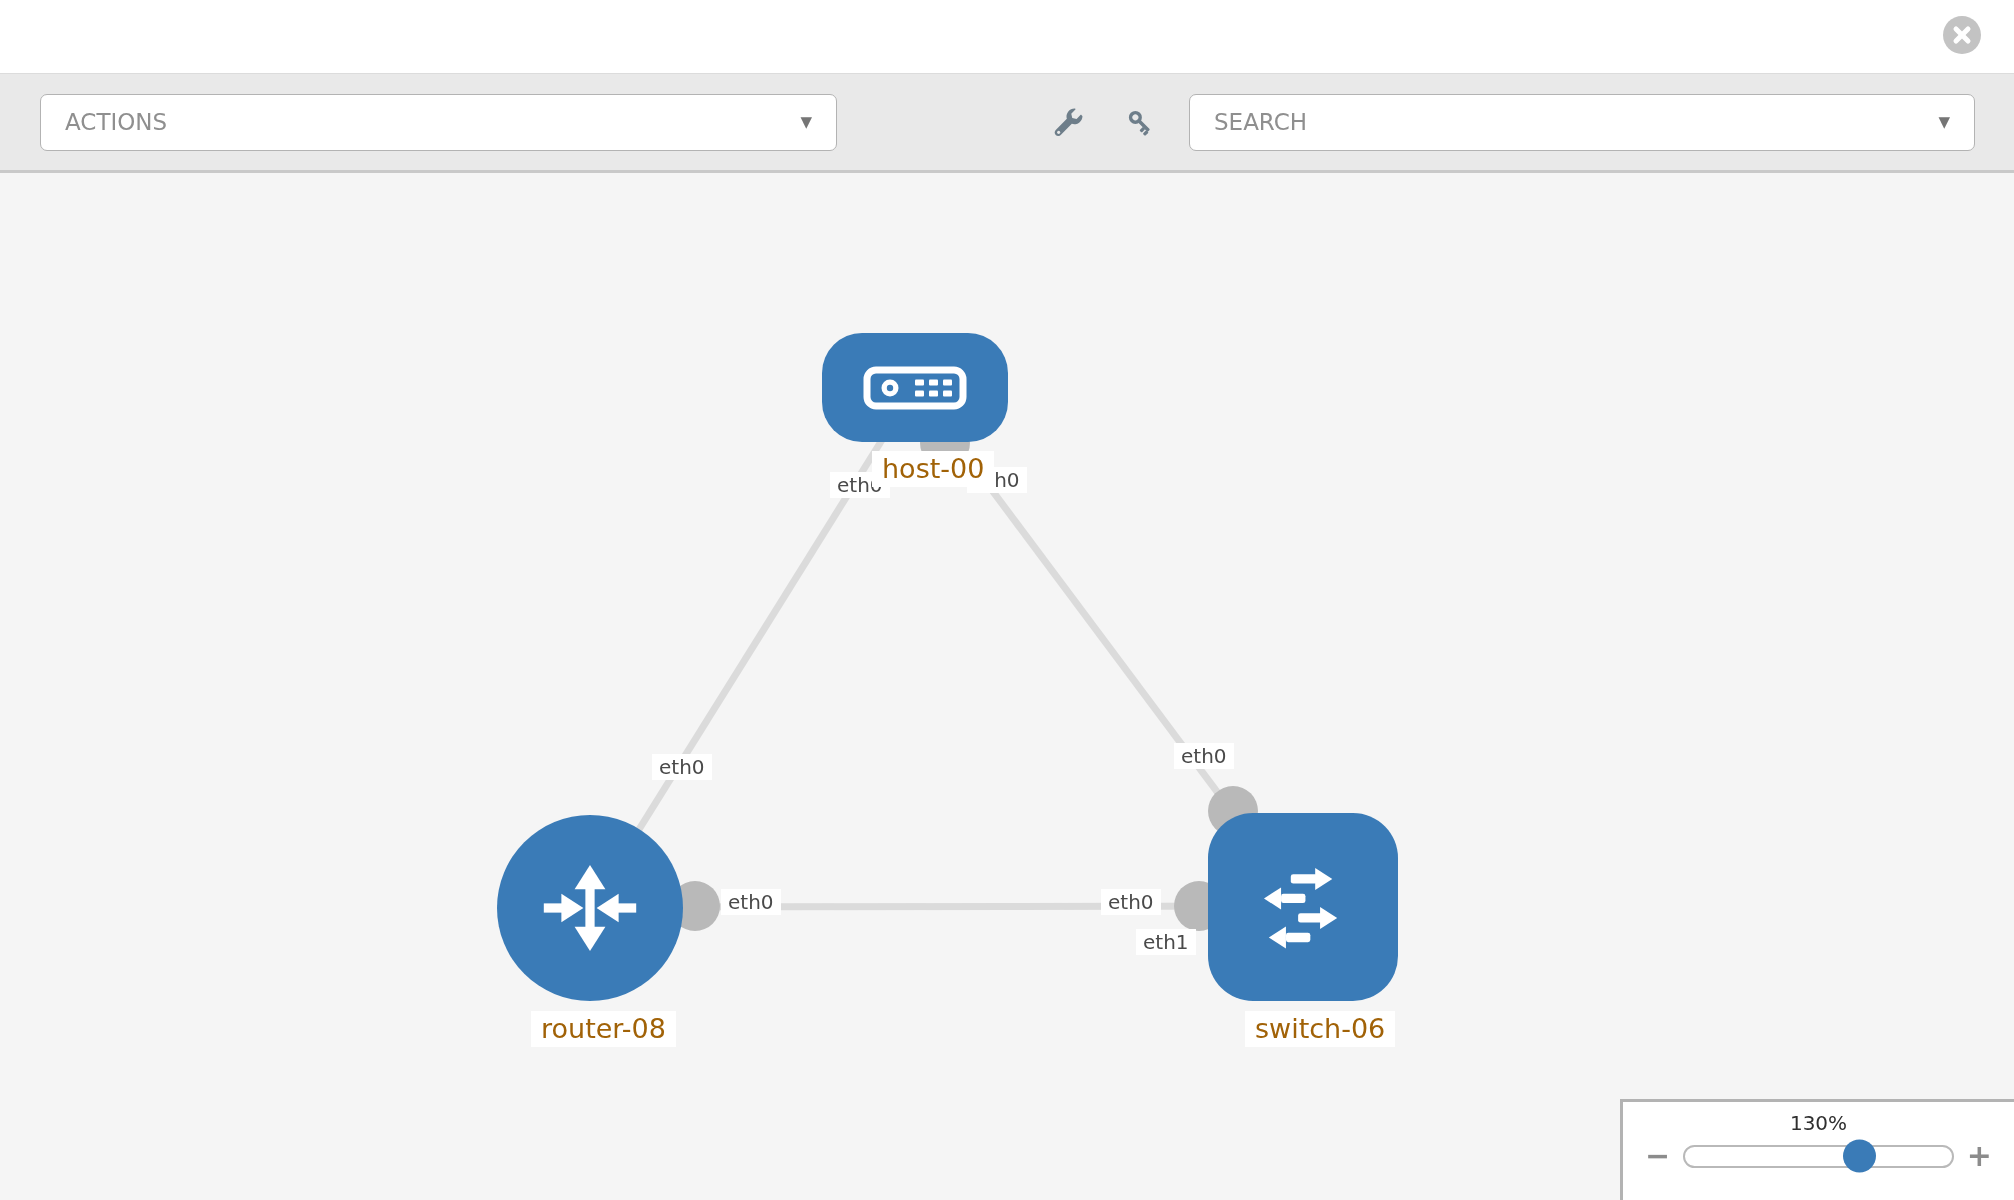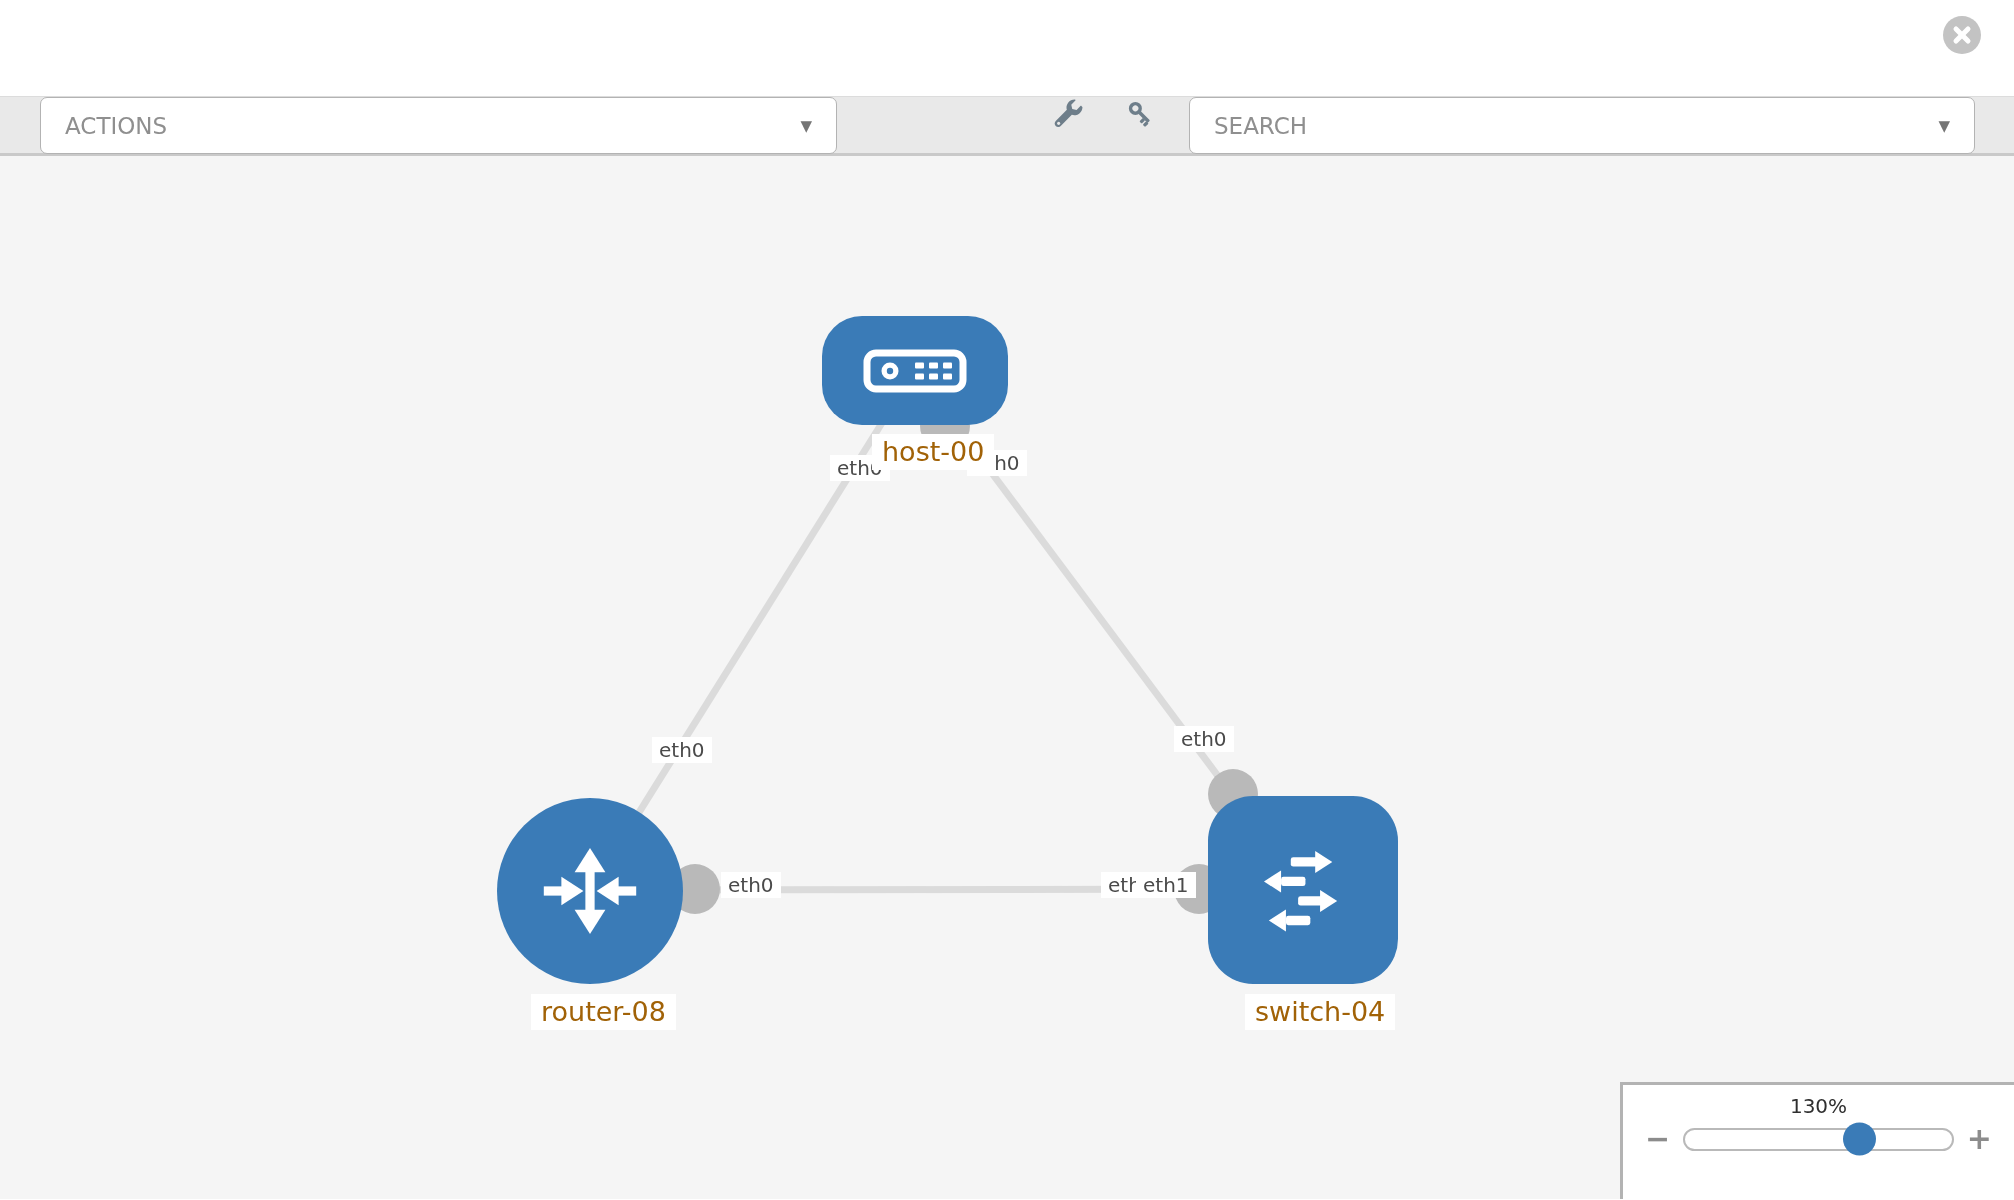--- a/index.html
+++ b/index.html
@@ -9,23 +9,23 @@
 
   
   .header { height:73px; background:#fff; display:flex; align-items:center;
             padding:0 30px; position:relative; }
   .page-title { font-size:25px; font-weight:bold; color:#4c4c4c; letter-spacing:-0.2px; }
   .close-btn { position:absolute; right:33px; top:16px; width:38px; height:38px;
                border-radius:50%; background:#c3c3c3; border:none; cursor:pointer;
                display:flex; align-items:center; justify-content:center; }
 
   
-  .toolbar { height:60px; background:#e9e9e9; border-top:1px solid #dcdcdc;
-             border-bottom:3px solid #c9c9c9; display:flex; align-items:flex-start;
-             padding:0 39px 0 40px;margin-top:23px; }
+  .toolbar { height:100px; background:#e9e9e9; border-top:1px solid #dcdcdc;
+             border-bottom:3px solid #c9c9c9; display:flex; align-items:center;
+             padding:0 39px 0 40px; }
   .select { height:57px; background:#fff; border:1px solid #b3b3b3; border-radius:7px;
             display:flex; align-items:center; justify-content:space-between;
             padding:0 24px; color:#8f8f8f; font-size:23px; cursor:pointer; }
   .select-actions { width:797px; }
   .select-search  { flex:1; margin-left:33px; }
   .caret { font-size:15px; color:#757575; }
   .tools { margin-left:215px; display:flex; align-items:center; gap:40px; }
   .tool  { width:32px; height:32px; display:flex; align-items:center;
            justify-content:center; cursor:pointer; }
 
@@ -45,21 +45,21 @@
 
   .chip-host-name    { left:872px;  top:278px; }
   .chip-router-name  { left:531px;  top:838px; }
   .chip-switch-name  { left:1245px; top:838px; }
   .chip-l0-host      { left:830px;  top:299px; }
   .chip-l1-host      { left:967px;  top:294px; }
   .chip-l0-router    { left:652px;  top:581px; }
   .chip-l1-switch    { left:1174px; top:570px; }
   .chip-l2-router    { left:721px;  top:716px; }
   .chip-l2-under     { left:1101px; top:716px; }
-  .chip-l2-over      { left:1136px; top:716px; }
+  .chip-l2-over      { left:1136px; top:756px; }
 
   
   .zoom-panel { position:absolute; left:1620px; top:926px; width:394px; height:117px;
                 background:#fff; border-left:3px solid #b3b3b3; border-top:3px solid #b3b3b3;
                 display:flex; flex-direction:column; align-items:center; padding-top:9px; }
   .zoom-value { font-size:20px; color:#2f2f2f; }
   .zoom-row { display:flex; align-items:center; width:100%; padding:0 22px; margin-top:6px; }
   .zoom-btn { font-size:30px; font-weight:bold; color:#8c8c8c; cursor:pointer;
               line-height:1; user-select:none; }
   .zoom-track { flex:1; height:23px; border:2px solid #b9b9b9; border-radius:12px;
@@ -171,21 +171,21 @@
     <div class="chip chip-l0-host">eth0</div>
     <div class="chip chip-l1-host">eth0</div>
     <div class="chip chip-l0-router">eth0</div>
     <div class="chip chip-l1-switch">eth0</div>
     <div class="chip chip-l2-router">eth0</div>
     <div class="chip chip-l2-under">eth0</div>
     <div class="chip chip-l2-over">eth1</div>
 
     <div class="chip chip-name chip-host-name">host-00</div>
     <div class="chip chip-name chip-router-name">router-08</div>
-    <div class="chip chip-name chip-switch-name">switch-04</div>
+    <div class="chip chip-name chip-switch-name">switch-06</div>
 
     <div class="zoom-panel">
       <div class="zoom-value">130%</div>
       <div class="zoom-row">
         <span class="zoom-btn">−</span>
         <div class="zoom-track">
           <div class="zoom-thumb"></div>
         </div>
         <span class="zoom-btn">+</span>
       </div>

